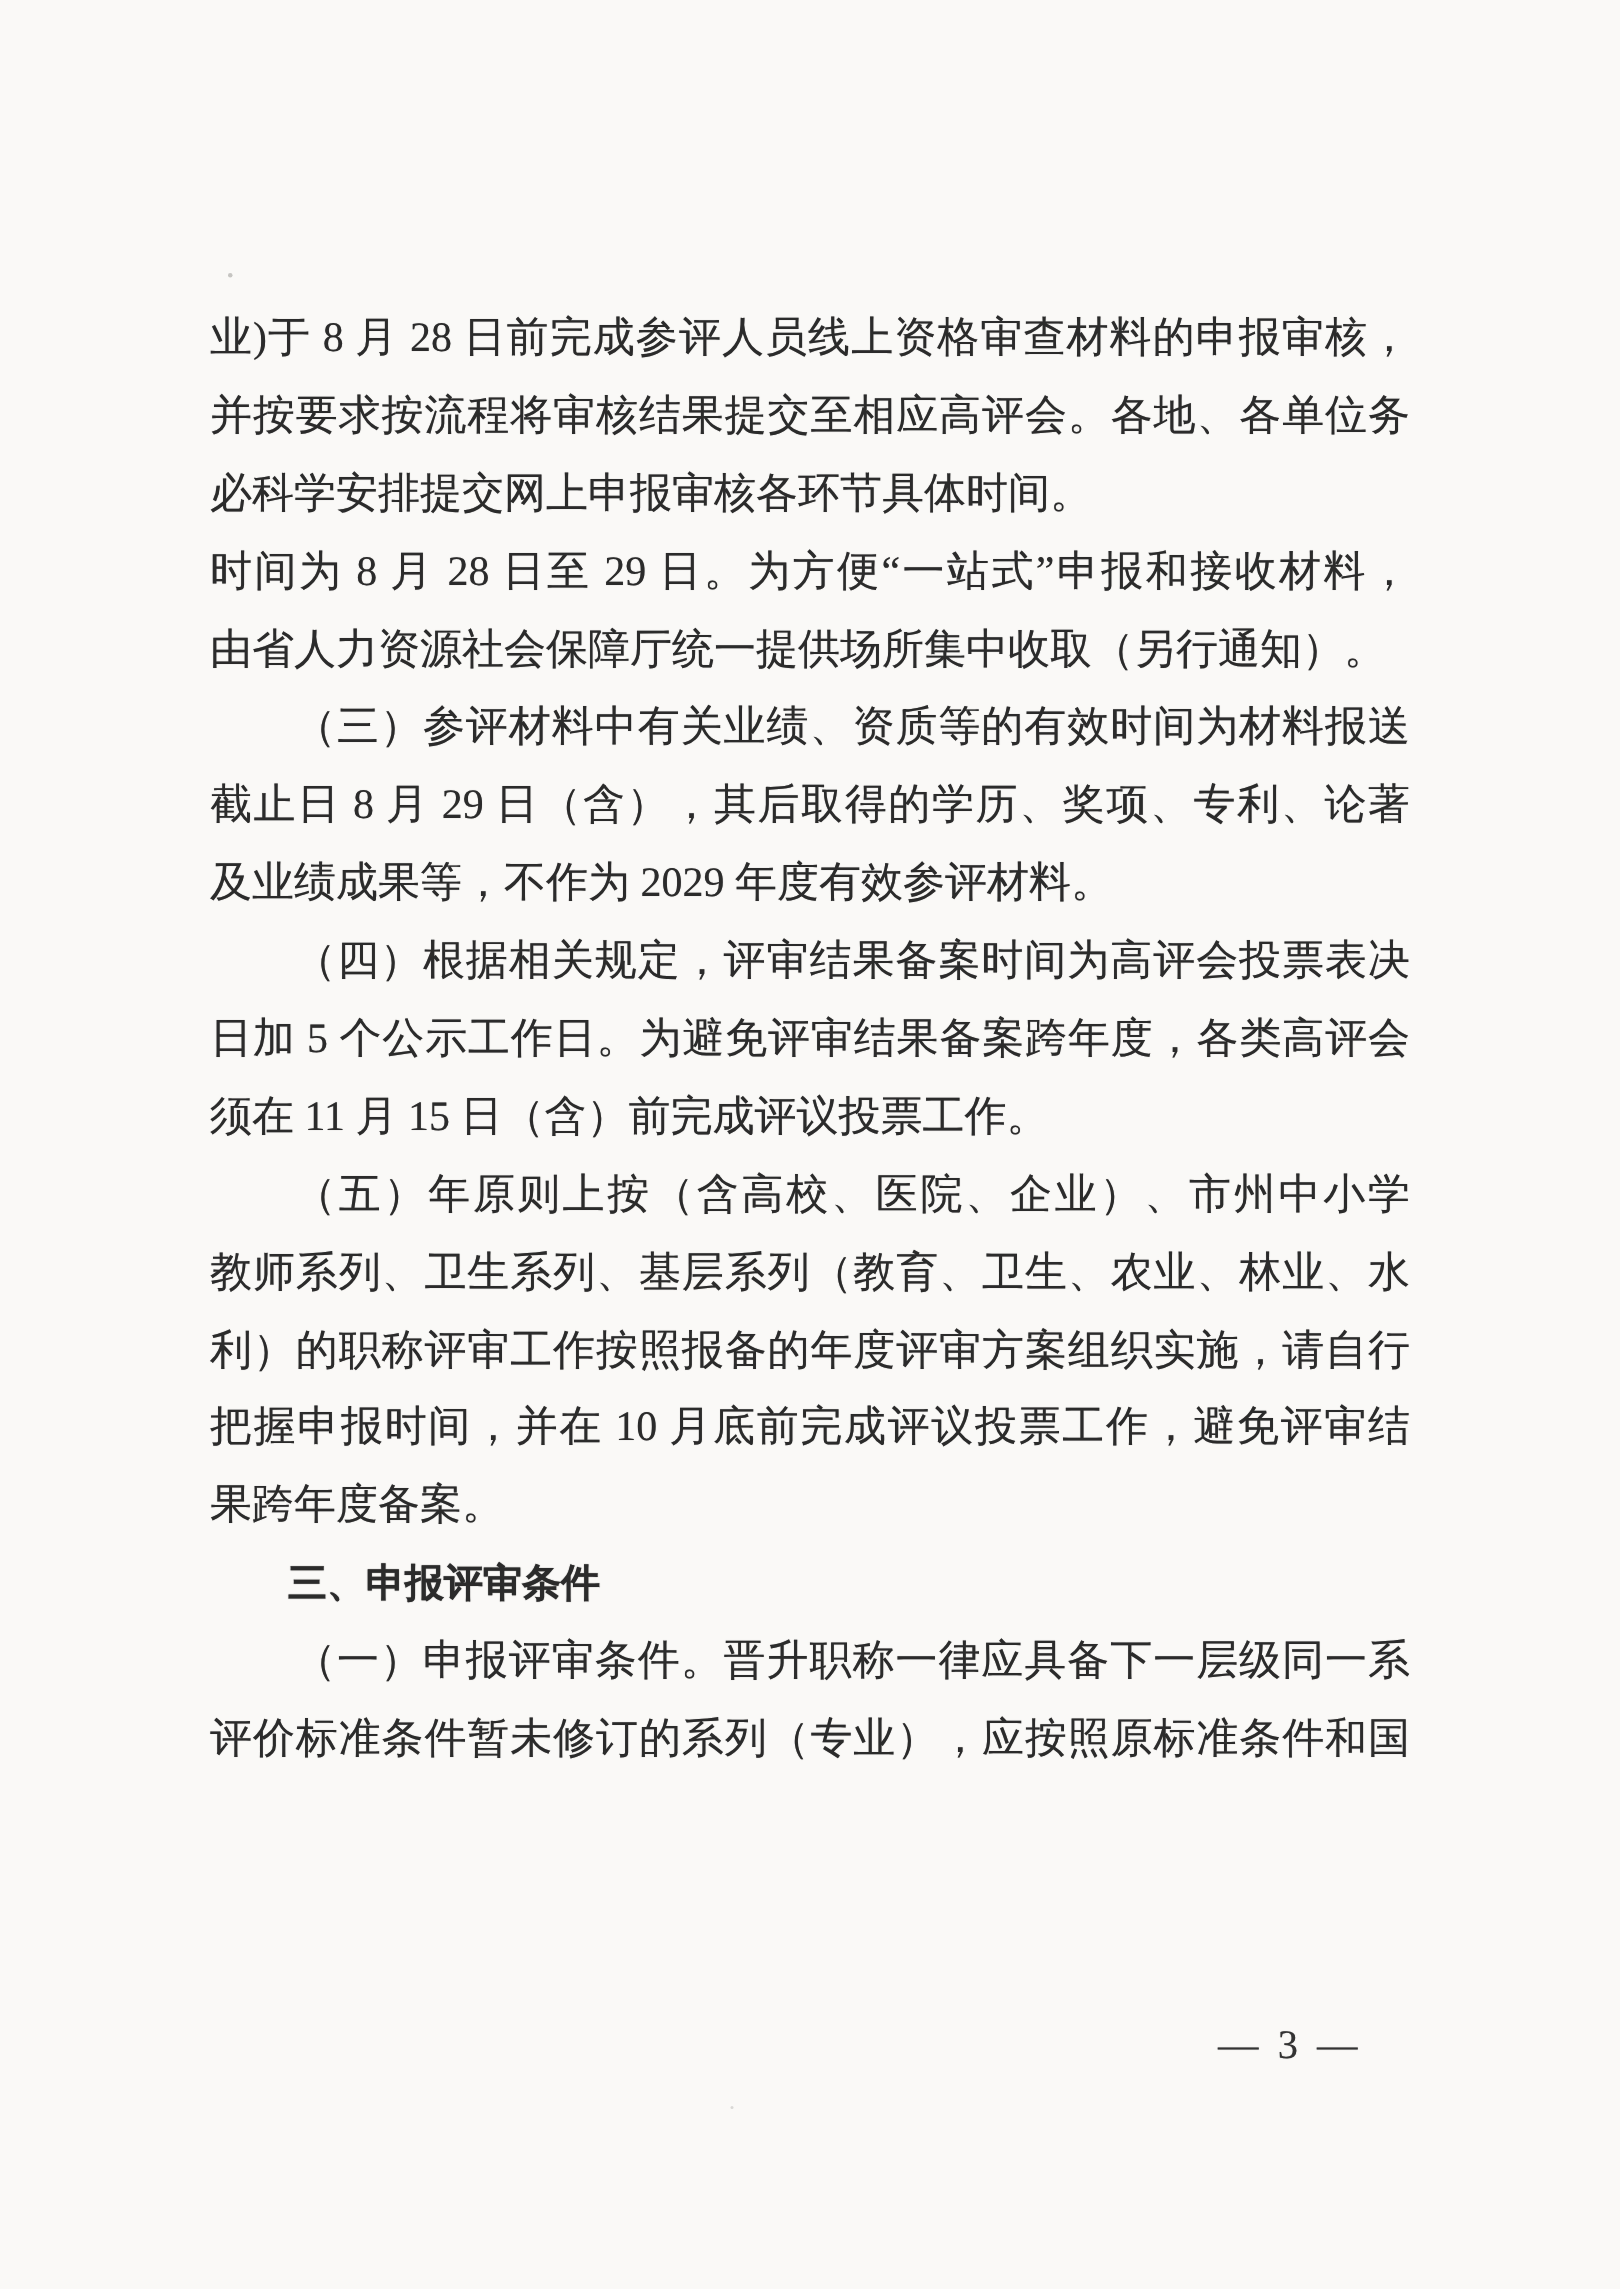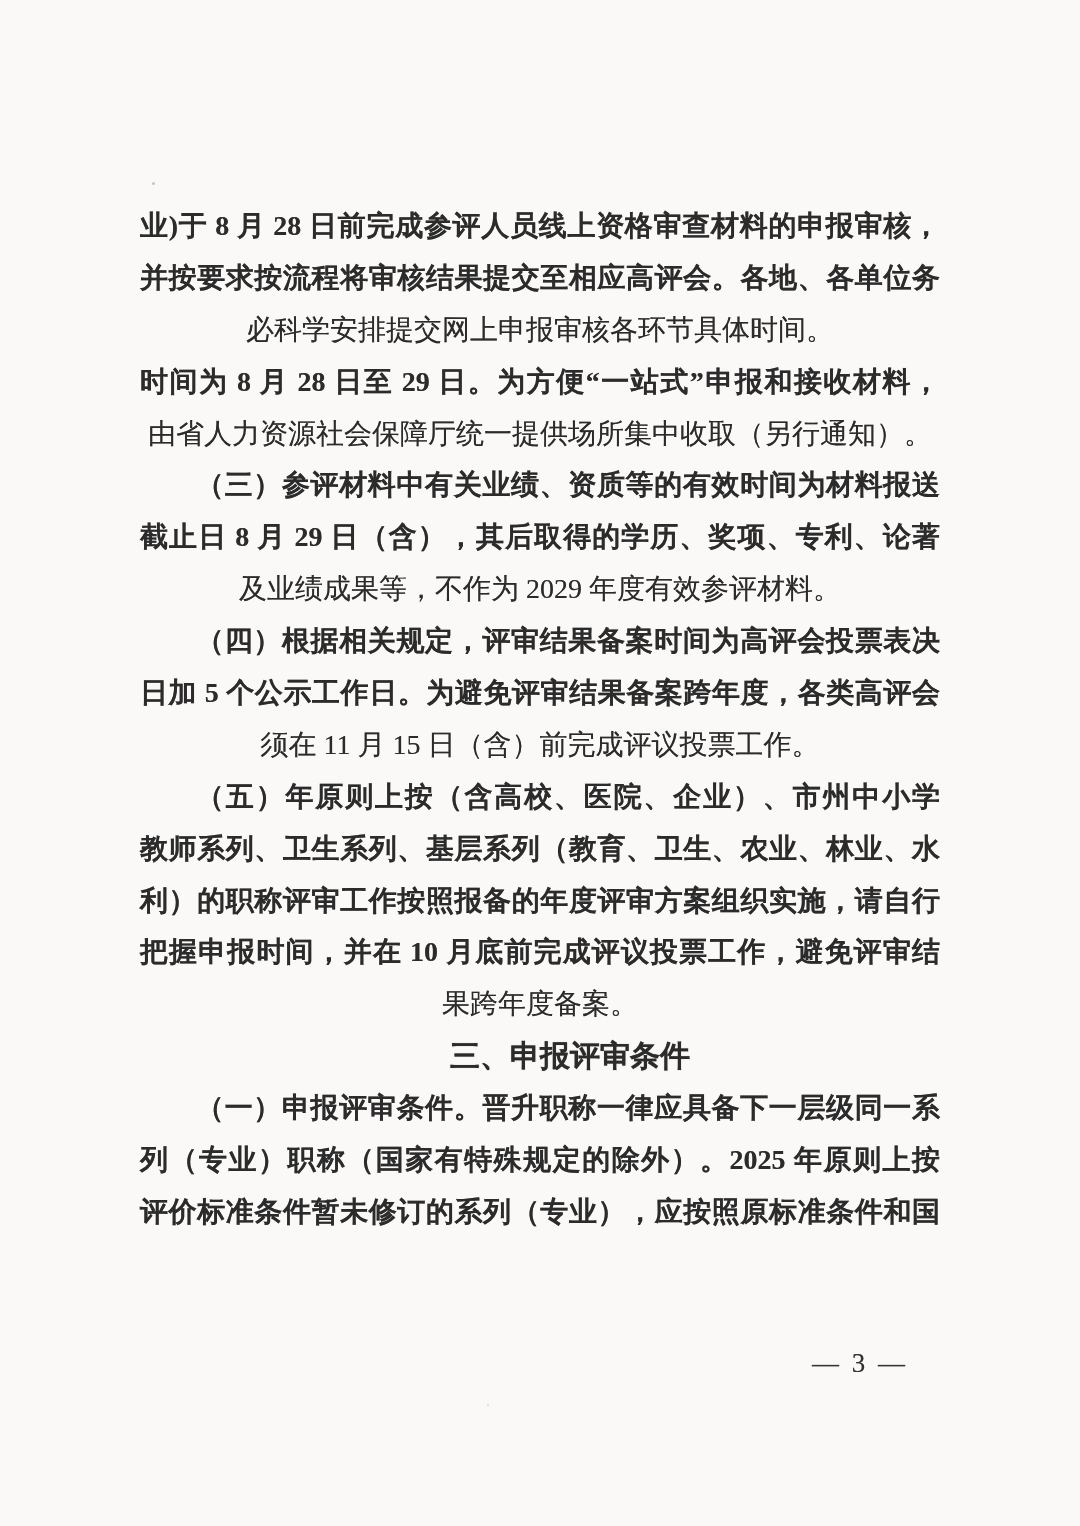--- a/index.html
+++ b/index.html
@@ -23,35 +23,34 @@
     top: 200px;
     width: 800px;
   }
   .line {
     height: 51.9px;
     line-height: 51.9px;
     font-size: 28px;
     letter-spacing: 0px;
     white-space: pre-wrap;
     text-shadow: 0 0 0.5px rgba(40,40,40,0.55);
-    text-align: center;
+    text-align: left;
   }
   .line.justify {
     text-align: justify;
     text-align-last: justify;
-    font-weight: bold;
     -moz-text-align-last: justify;
   }
   .line.indent {
     text-indent: 2em;
   }
   .line.heading {
     font-family: Liberation Serif, serif;
     font-weight: 700;
-    font-size: 30px;
+    font-size: 26px;
     text-shadow: 0 0 0.7px rgba(20,20,20,0.7);
   }
   .page-number {
     position: absolute;
     left: 812px;
     top: 1348px;
     font-size: 27px;
     letter-spacing: 3px;
     color: #333;
     text-shadow: 0 0 0.5px rgba(40,40,40,0.5);
@@ -84,18 +83,17 @@
       <div class="line body indent justify">（四）根据相关规定，评审结果备案时间为高评会投票表决</div>
       <div class="line body justify">日加 5 个公示工作日。为避免评审结果备案跨年度，各类高评会</div>
       <div class="line body">须在 11 月 15 日（含）前完成评议投票工作。</div>
       <div class="line body indent justify">（五）年原则上按（含高校、医院、企业）、市州中小学</div>
       <div class="line body justify">教师系列、卫生系列、基层系列（教育、卫生、农业、林业、水</div>
       <div class="line body justify">利）的职称评审工作按照报备的年度评审方案组织实施，请自行</div>
       <div class="line body justify">把握申报时间，并在 10 月底前完成评议投票工作，避免评审结</div>
       <div class="line body">果跨年度备案。</div>
       <div class="line heading indent">三、申报评审条件</div>
       <div class="line body indent justify">（一）申报评审条件。晋升职称一律应具备下一层级同一系</div>
-      <div class="line body justify">列（专业）职称（国家有特殊规定的除外）。2025 年原则上按</div>
       <div class="line body justify">评价标准条件暂未修订的系列（专业），应按照原标准条件和国</div>
     </div>
 
   <div class="page-number">— 3 —</div>
 </div>
 
 </body></html>

